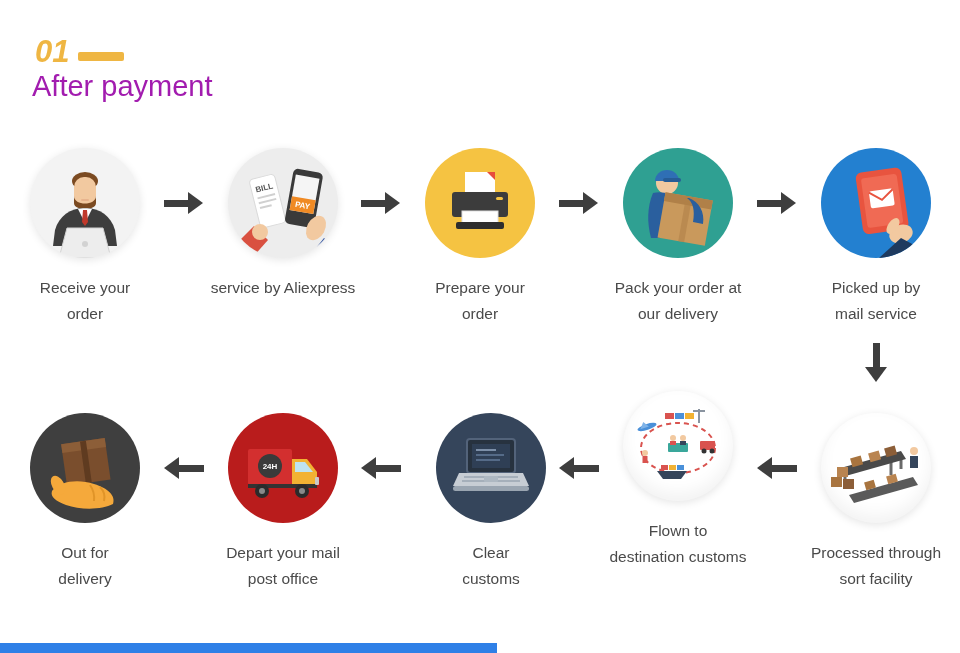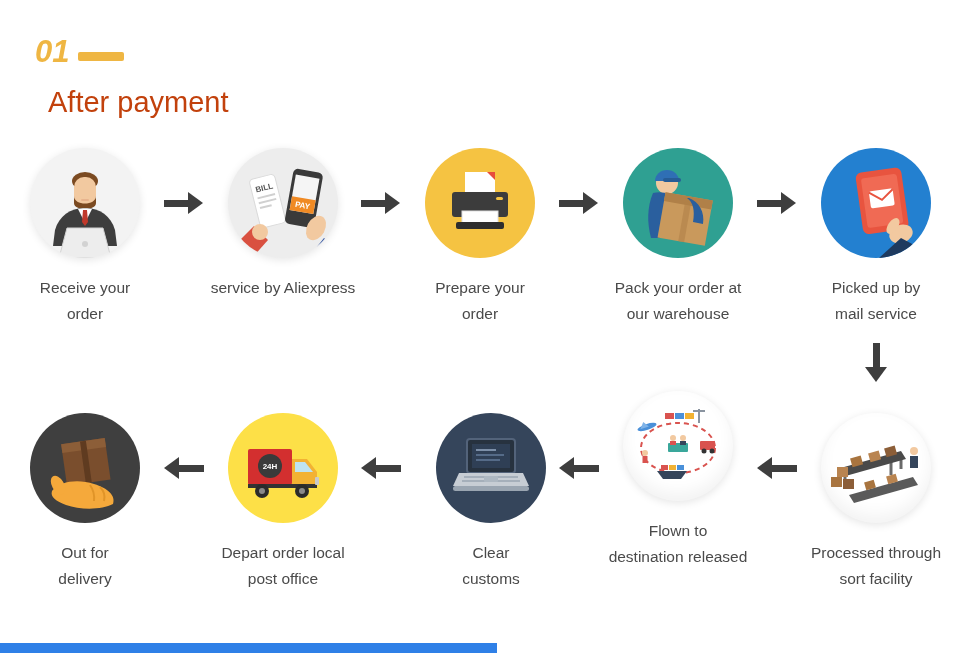--- a/index.html
+++ b/index.html
@@ -1,20 +1,20 @@
 <!DOCTYPE html>
 <html><head>
 <meta charset="utf-8">
 <style>
   html,body { margin:0; padding:0; background:#fff; font-family:"Liberation Sans", sans-serif; }
   .page { position:relative; width:960px; height:653px; background:#ffffff; overflow:hidden; }
 
   .section-number { position:absolute; left:35px; top:34px; font-size:31px; font-style:italic; font-weight:bold; color:#EFB643; }
   .accent-bar { position:absolute; left:78px; top:52px; width:46px; height:9px; background:#EFB643; border-radius:2px; }
-  .section-title { position:absolute; left:32px; top:70px; margin:16px; font-size:29px; font-weight:400; color:#c2410c; }
+  .section-title { position:absolute; left:32px; top:70px; margin:0; font-size:29px; font-weight:400; color:#a21caf; }
 
   .step { position:absolute; width:190px; }
   .circle { width:110px; height:110px; margin:0 auto; border-radius:50%; overflow:hidden; position:relative; }
   .circle svg { display:block; width:110px; height:110px; }
   .circle.light { box-shadow: 0 2px 8px rgba(0,0,0,0.10); }
   .circle.scene { background:#ffffff; box-shadow: 0 2px 8px rgba(0,0,0,0.10), inset 0 -8px 16px rgba(0,0,0,0.05); }
   .label { margin-top:17px; text-align:center; font-size:15.5px; line-height:26px; color:#4A4A4A; }
 
   .arrow { position:absolute; width:40px; height:22px; }
   .arrow-right::before { content:""; position:absolute; left:0; top:8px; width:25px; height:7px; background:#3E3E3E; }
@@ -115,21 +115,21 @@
         <g transform="rotate(10 62 72)">
           <rect x="38" y="48" width="48" height="46" fill="#C9995C"></rect>
           <rect x="38" y="48" width="48" height="9" fill="#B08048"></rect>
           <rect x="59" y="48" width="6" height="46" fill="#B08048" opacity="0.6"></rect>
         </g>
         <path d="M66,50 C76,54 82,64 80,76 L70,74 C72,62 70,54 64,50 Z" fill="#2A5F9E"></path>
       </svg>
     </div>
     <div class="label">
       <div>Pack your order at</div>
-        <div>our warehouse</div>
+        <div>our delivery</div>
     </div>
   </div>
 
   <div class="step" style="left:781px;top:148px">
     <div class="circle" style="background:#2380D0">
       <svg viewBox="0 0 110 110">
         <g transform="rotate(-8 60 52)">
           <rect x="38" y="22" width="46" height="62" rx="6" fill="#E8543F"></rect>
           <rect x="43" y="28" width="36" height="50" rx="3" fill="#F06A54"></rect>
           <rect x="49" y="42" width="24" height="17" rx="2" fill="#FFFFFF"></rect>
@@ -166,37 +166,37 @@
         <path d="M70,74 q6,6 4,14 M60,72 q5,7 4,16" stroke="#E09428" stroke-width="2" fill="none"></path>
       </svg>
     </div>
     <div class="label">
       <div>Out for</div>
         <div>delivery</div>
     </div>
   </div>
 
   <div class="step" style="left:188px;top:413px">
-    <div class="circle" style="background:#fde047">
+    <div class="circle" style="background:#b91c1c">
       <svg viewBox="0 0 110 110">
         <rect x="20" y="36" width="44" height="36" rx="2" fill="#D32F2F"></rect>
         <circle cx="42" cy="53" r="12" fill="#3A3A3A"></circle>
         <text x="42" y="56" font-size="8" font-weight="bold" fill="#FFFFFF" text-anchor="middle">24H</text>
         <path d="M64,46 h15 l10,13 v13 H64 Z" fill="#F2B233"></path>
         <path d="M67,49 h10 l8,10 H67 Z" fill="#BFE3F0"></path>
         <rect x="20" y="71" width="69" height="4" fill="#333333"></rect>
         <rect x="87" y="64" width="4" height="8" rx="1" fill="#C9C9C9"></rect>
         <circle cx="34" cy="78" r="7" fill="#2B2B2B"></circle>
           <circle cx="34" cy="78" r="3" fill="#8A8A8A"></circle>
         <circle cx="74" cy="78" r="7" fill="#2B2B2B"></circle>
           <circle cx="74" cy="78" r="3" fill="#8A8A8A"></circle>
       </svg>
     </div>
     <div class="label">
-      <div>Depart order local</div>
+      <div>Depart your mail</div>
         <div>post office</div>
     </div>
   </div>
 
   <div class="step" style="left:396px;top:413px">
     <div class="circle" style="background:#35455B">
       <svg viewBox="0 0 110 110">
         <rect x="31" y="26" width="48" height="34" rx="3" fill="#27323F" stroke="#53637A" stroke-width="2"></rect>
         <rect x="36" y="31" width="38" height="24" fill="#2F3F55"></rect>
         <rect x="40" y="36" width="20" height="2" fill="#7C8FA8"></rect>
@@ -237,21 +237,21 @@
         <path d="M34,80 h30 l-6,8 h-18 Z" fill="#35455B"></path>
         <rect x="38" y="74" width="7" height="5" fill="#D9534F"></rect>
         <rect x="46" y="74" width="7" height="5" fill="#F2B233"></rect>
         <rect x="54" y="74" width="7" height="5" fill="#4A90D9"></rect>
         <circle cx="22" cy="62" r="3" fill="#F2C9A0"></circle>
           <rect x="19.5" y="65" width="5" height="7" fill="#D9534F"></rect>
       </svg>
     </div>
     <div class="label">
       <div>Flown to</div>
-        <div>destination released</div>
+        <div>destination customs</div>
     </div>
   </div>
 
   <div class="step" style="left:781px;top:413px">
     <div class="circle scene">
       <svg viewBox="0 0 110 110">
         <path d="M24,62 v14 M70,48 v14 M80,44 v12" stroke="#6A6A6A" stroke-width="3"></path>
         <path d="M16,56 L80,38 L85,46 L21,64 Z" fill="#4A4A4A"></path>
         <rect x="30" y="44" width="11" height="9" fill="#A8743F" transform="rotate(-16 35 48)"></rect>
         <rect x="48" y="39" width="11" height="9" fill="#B98450" transform="rotate(-16 53 43)"></rect>

